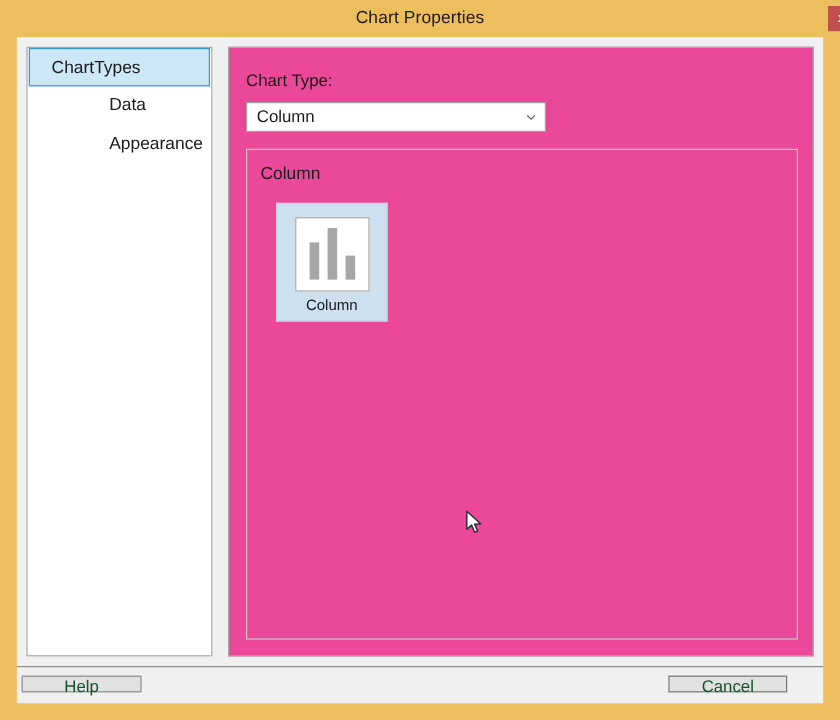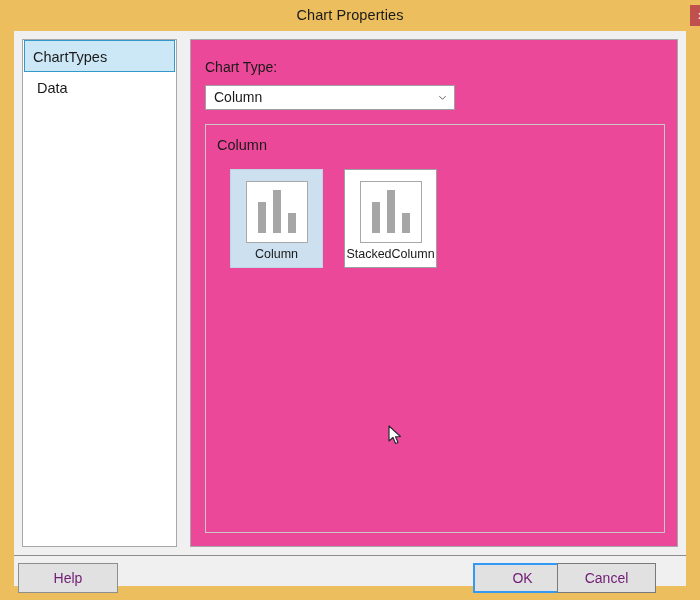--- a/index.html
+++ b/index.html
@@ -70,31 +70,32 @@
     left: 8px; top: 8px;
     width: 155px; height: 508px;
     background: #ffffff;
     border: 1px solid #a7a6aa;
     box-sizing: border-box;
   }
   .sidebar-item {
     position: relative;
     height: 32px;
     line-height: 32px;
-    padding-left: 14px;
+    padding-left: 24px;
     font-size: 14.5px;
     color: #1a1a1a;
     box-sizing: border-box;
     cursor: default;
+    margin-left: 44px;
   }
   .sidebar-item.selected {
     background: #cce8f6;
     border: 1px solid #3399cc;
     margin: 0 1px;
-    padding-left: 8px;
+    padding-left: 18px;
   }
 
   
   #content-panel {
     position: absolute;
     left: 176px; top: 8px;
     width: 488px; height: 508px;
     background: #ec4899;
     border: 1px solid #a7a6aa;
     box-sizing: border-box;
@@ -194,27 +195,27 @@
 
   
   #footer-sep {
     position: absolute;
     left: 0; top: 524px;
     width: 672px; height: 1px;
     background: #8c8c8c;
   }
   .dlg-button {
     position: absolute;
-    height: 30px;
+    height: 14px;
     background: #e1e1e1;
     border: 1px solid #8e8e8e;
     box-sizing: border-box;
     font-family: "Liberation Sans", sans-serif;
     font-size: 14px;
-    color: #701a75;
+    color: #14532d;
     cursor: pointer;
     padding: 0;
   }
   #help-button  { left: 4px;   top: 532px; width: 100px; }
   #ok-button    { left: 459px; top: 532px; width: 99px; border: 2px solid #3399f2; }
   #cancel-button{ left: 543px; top: 532px; width: 99px; border: 1px solid #7a7a7a; }
 
   
   #cursor {
     position: absolute;
@@ -234,20 +235,23 @@
   </div>
 
   <div id="dialog-body">
 
     <div id="sidebar">
       <div class="sidebar-item selected">
         <span>ChartTypes</span>
       </div>
       <div class="sidebar-item">
         <span>Data</span>
+      </div>
+      <div class="sidebar-item">
+        <span>Appearance</span>
       </div>
     </div>
 
     <div id="content-panel">
 
       <div id="charttype-label">Chart Type:</div>
 
       <div id="charttype-select">
         <span id="charttype-select-value">Column</span>
         <svg id="charttype-chevron" viewBox="0 0 10 10">
@@ -262,38 +266,29 @@
 
           <div class="type-card selected">
             <div class="thumb">
               <div class="bar" style="height:60%"></div>
               <div class="bar" style="height:85%"></div>
               <div class="bar" style="height:40%"></div>
             </div>
             <div class="card-label">Column</div>
           </div>
 
-          <div class="type-card">
-            <div class="thumb">
-              <div class="bar" style="height:60%"></div>
-              <div class="bar" style="height:85%"></div>
-              <div class="bar" style="height:40%"></div>
-            </div>
-            <div class="card-label">StackedColumn</div>
-          </div>
 
 
         </div>
       </div>
     </div>
 
     <div id="footer-sep"></div>
 
     <button class="dlg-button" id="help-button">Help</button>
-    <button class="dlg-button" id="ok-button">OK</button>
     <button class="dlg-button" id="cancel-button">Cancel</button>
 
   </div>
 
   <svg id="cursor" viewBox="0 0 16 22">
     <path d="M1,1 L1,16 L5,12.5 L7.5,18.5 L10,17.5 L7.5,11.8 L12.5,11.5 Z" fill="#ffffff" stroke="#2b2b38" stroke-width="1.2" stroke-linejoin="round"></path>
   </svg>
 
 </div>
 

